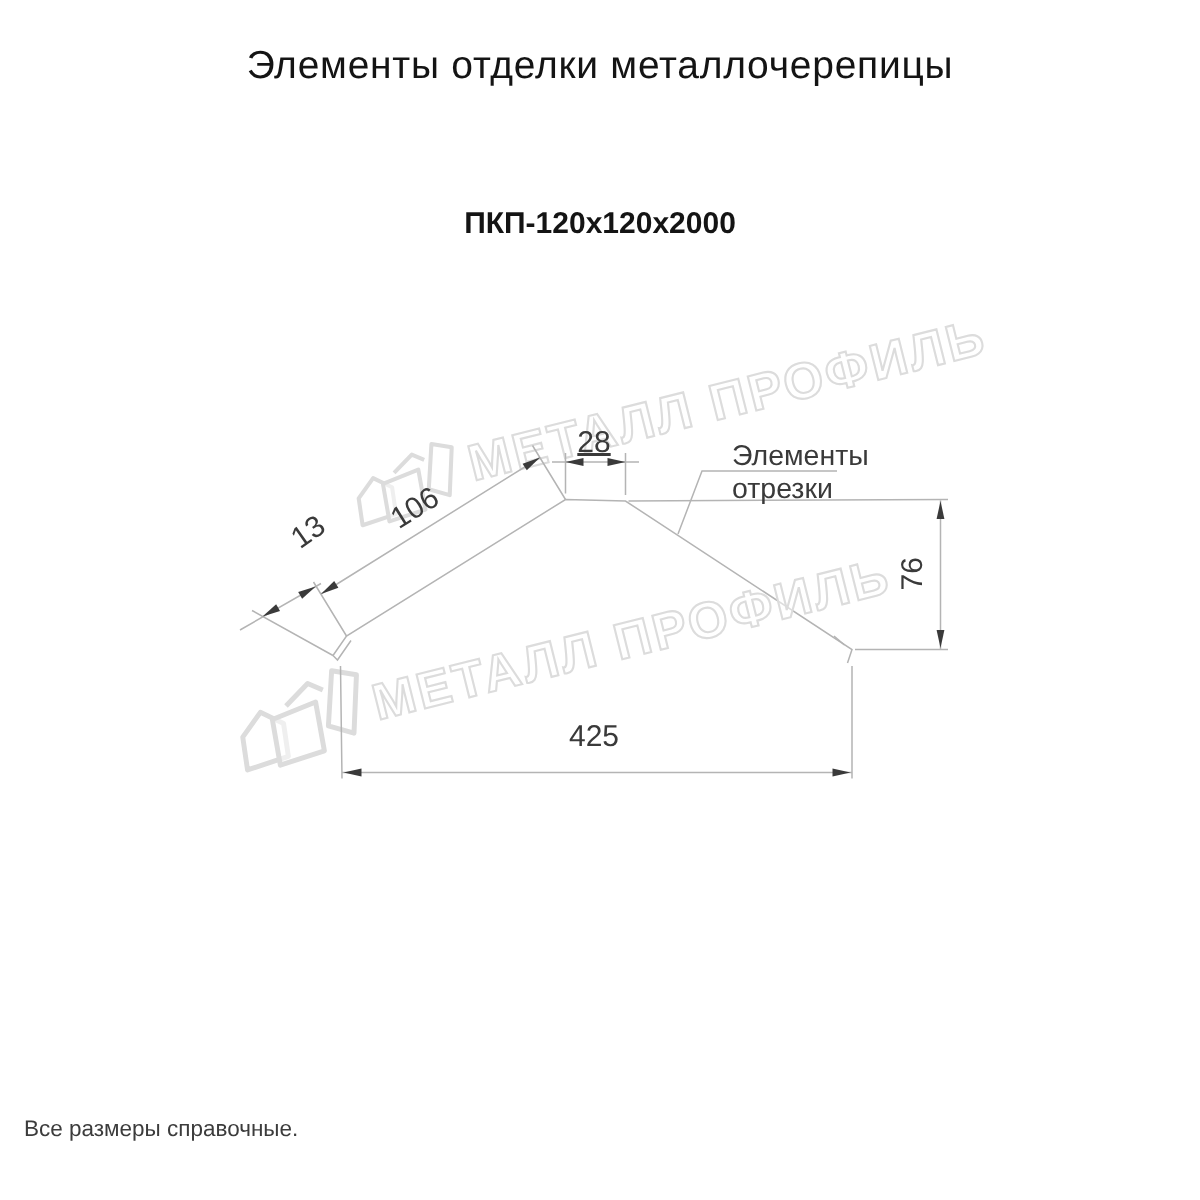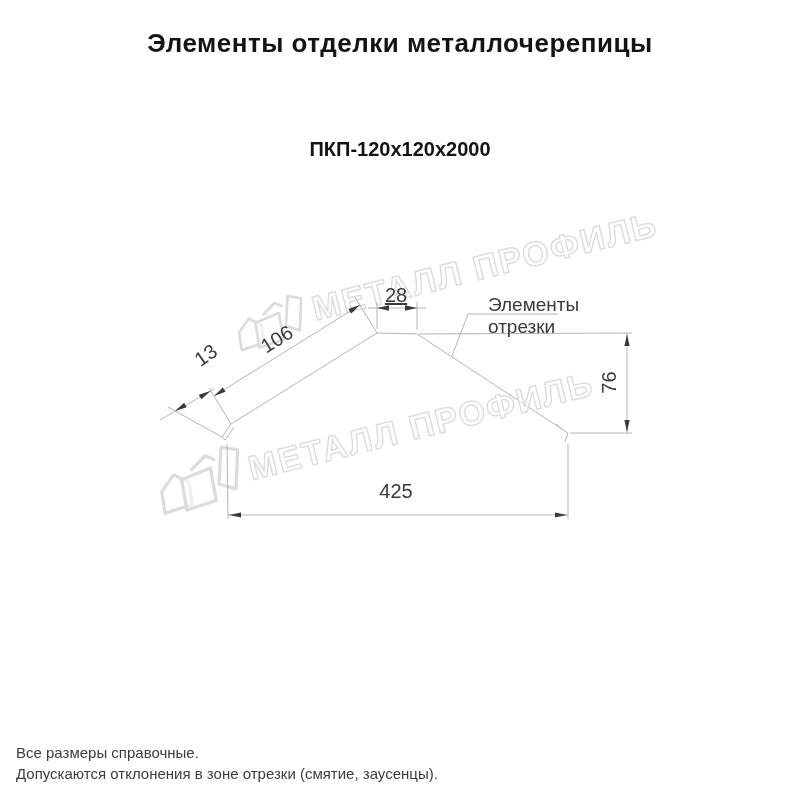--- a/index.html
+++ b/index.html
@@ -2,21 +2,21 @@
 <html style="--line: #b4b4b4; --ink: #3a3a3a; --title-ink: #141414; --wm: #dcdcdc; --bg: #ffffff;"><head>
 <meta charset="utf-8">
 <style>
   :root{
     --line:#b4b4b4; --ink:#3a3a3a; --title-ink:#141414; --wm:#dcdcdc; --bg:#ffffff;
   }
   html,body{margin:0;padding:0;}
   body{font-family:"Liberation Sans", sans-serif; background:#fff;}
   #page{position:relative;width:800px;height:800px;background:var(--bg);overflow:hidden;}
   .title{position:absolute;top:28px;left:0;width:800px;text-align:center;
-         font-size:26px;font-weight:bold;color:var(--title-ink);letter-spacing:0.5px;}
+         font-size:26px;font-weight:normal;color:var(--title-ink);letter-spacing:0.5px;}
   .subtitle{position:absolute;top:102px;left:0;width:800px;text-align:center;
          font-size:20px;font-weight:bold;color:var(--title-ink);}
   .prodcode{position:absolute;top:138px;left:0;width:800px;text-align:center;
          font-size:20px;font-weight:bold;color:var(--title-ink);}
   #drawing{position:absolute;left:0;top:0;}
   .dline{stroke:var(--line);stroke-width:1;fill:none;}
   .arrow{fill:var(--ink);stroke:none;}
   .wm-shape{stroke:var(--wm);stroke-width:3;fill:rgba(255,255,255,0.55);stroke-linejoin:round;}
   .wm-text{stroke:var(--wm);stroke-width:1.4px;fill:rgba(255,255,255,0.55);
            font-family:"Liberation Sans", sans-serif;font-weight:bold;font-size:34px;letter-spacing:2px;}
@@ -107,15 +107,14 @@
   <div class="dim-label" style="left:587px;top:371px;width:44px;transform:rotate(-90deg);">76</div>
 
   <div class="dim-label" style="left:366px;top:480px;width:60px;">425</div>
 
   <div class="face-label">
     <span style="display:block;">Элементы</span>
     <span style="display:block;">отрезки</span>
   </div>
 
   <div class="note note1">Все размеры справочные.</div>
-  <div class="note note2">Допускаются отклонения в зоне отрезки (смятие, заусенцы).</div>
 
 </div>
 
 </body></html>

